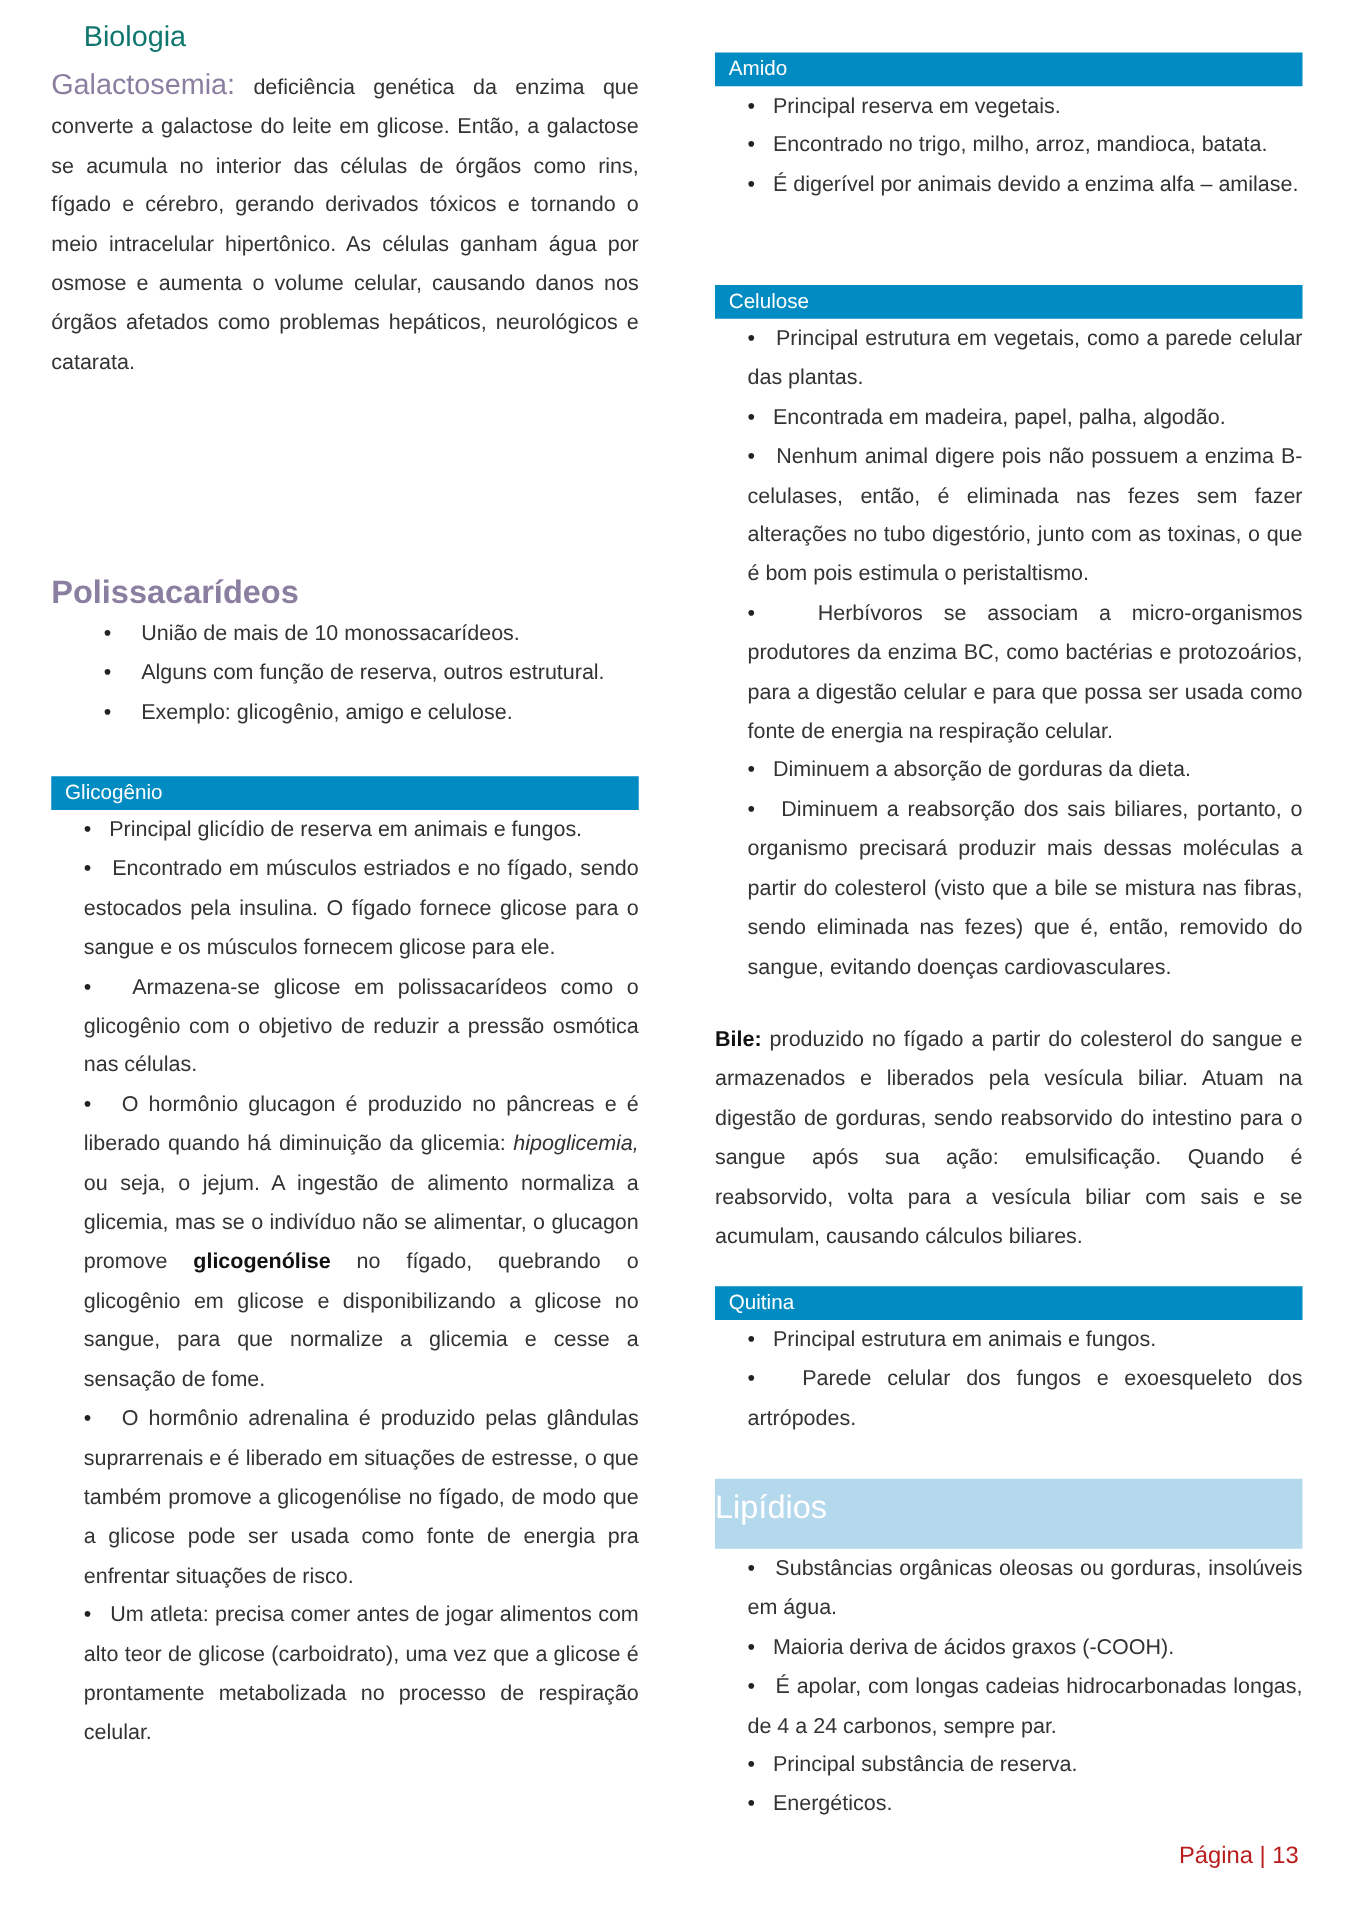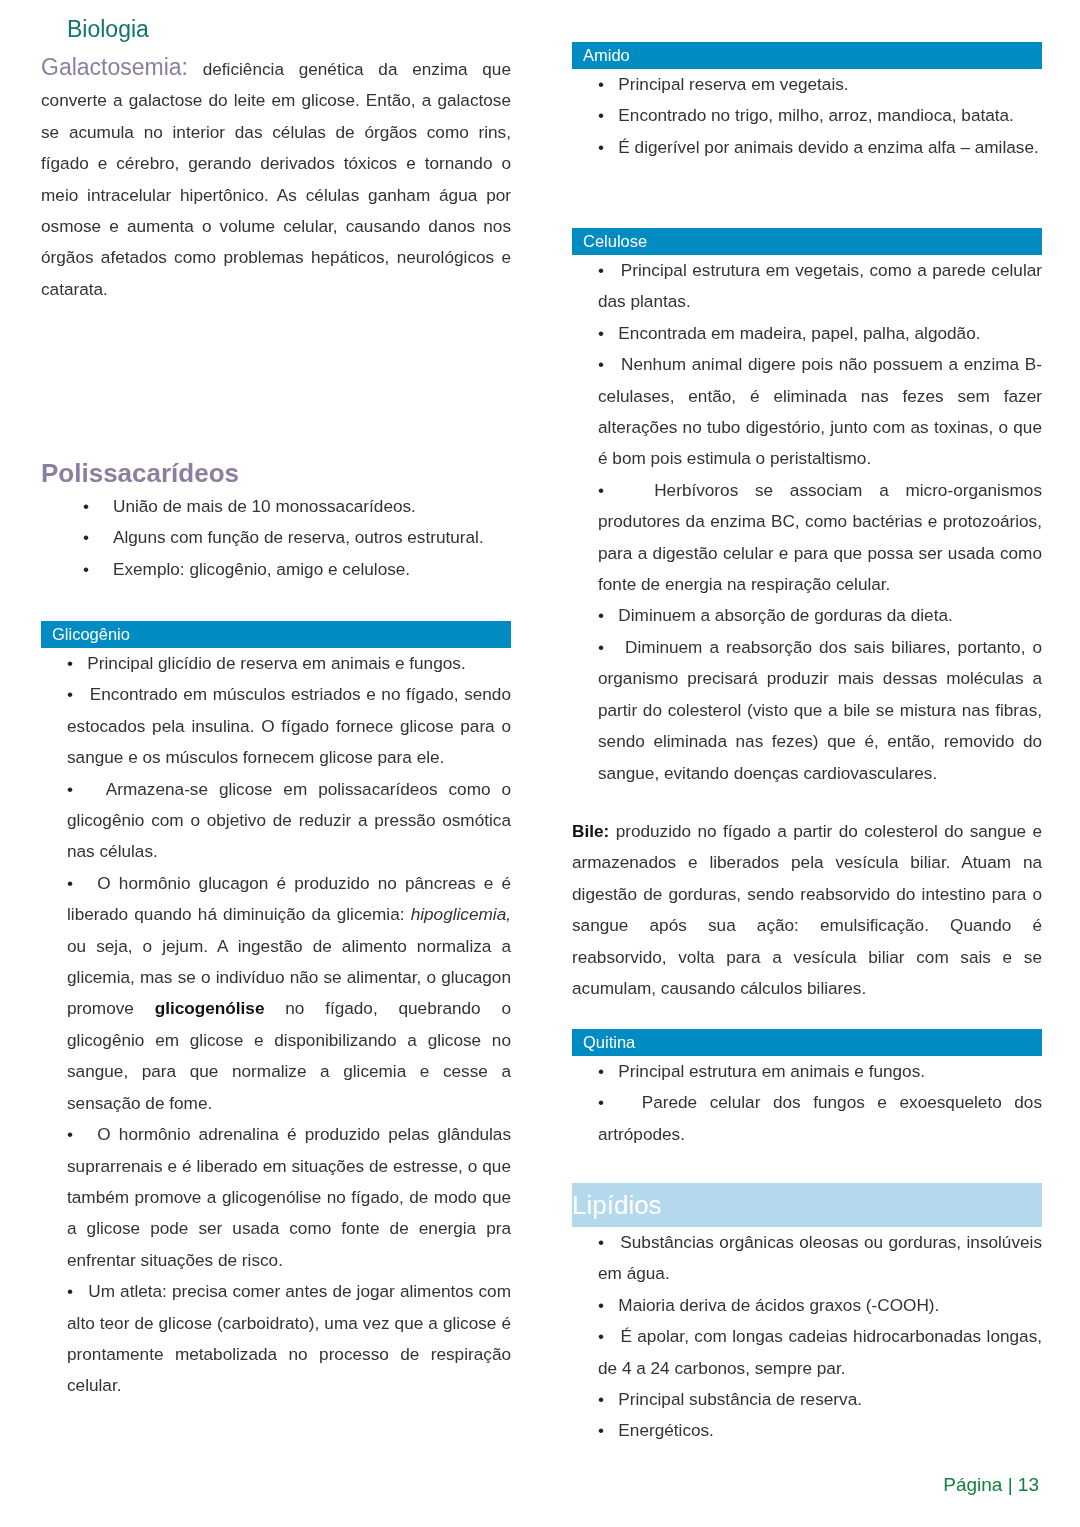--- a/index.html
+++ b/index.html
@@ -5,27 +5,27 @@
   html, body { margin:0; padding:0; background:#ffffff; }
   body { width:1080px; height:1527px; position:relative; font-family:"Liberation Sans", "DejaVu Sans", sans-serif; color:#222; overflow:hidden; }
   .header { position:absolute; left:67px; top:16px; font-size:23px; color:#0f766e; }
   .col { position:absolute; top:0; }
   .col-left { left:41px; width:470px; }
   .col-right { left:572px; width:470px; }
   p, .item { font-size:17.2px; line-height:31.4px; margin:0; text-align:justify; color:#333; }
   .lead { font-size:23px; color:#8a7fa0; }
   .h2 { font-size:26px; color:#8a7fa0; margin:0; line-height:36px; }
   .bar { background:#008cc2; color:#fff; font-size:16.5px; height:27px; line-height:27px; padding-left:11px; margin:0; }
-  .bar-light { background:#b5d9ec; color:#fff; font-size:26px; height:44px; line-height:44px; margin:0; }
+  .bar-light { background:#b5d9ec; color:#fff; font-size:26px; height:56px; line-height:44px; margin:0; }
   .list-indent .item { padding-left:26px; }
   .plain-list .item { padding-left:42px; text-indent:-30px; text-align:left; }
   .plain-list .item .b { display:inline-block; width:30px; text-indent:0; }
   .b { color:#222; }
   .bold { font-weight:bold; color:#111; }
-  .footer { position:absolute; right:41px; top:1474px; font-size:19px; color:#15803d; }
+  .footer { position:absolute; right:41px; top:1474px; font-size:19px; color:#b91c1c; }
 </style>
 </head>
 <body>
 
 <div class="header">Biologia</div>
 
 <div class="col col-left">
   <div style="position:absolute; top:52px; width:470px;">
     <p><span class="lead">Galactosemia:</span><span> deficiência genética da enzima que converte a galactose do leite em glicose. Então, a galactose se acumula no interior das células de órgãos como rins, fígado e cérebro, gerando derivados tóxicos e tornando o meio intracelular hipertônico. As células ganham água por osmose e aumenta o volume celular, causando danos nos órgãos afetados como problemas hepáticos, neurológicos e catarata.</span></p>
   </div>

